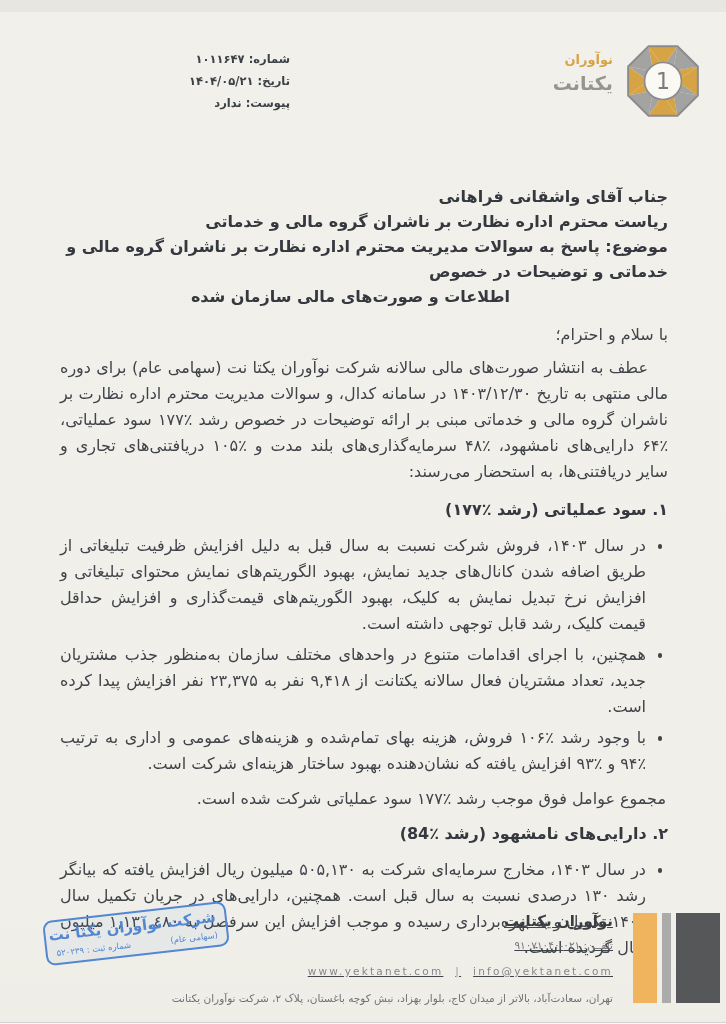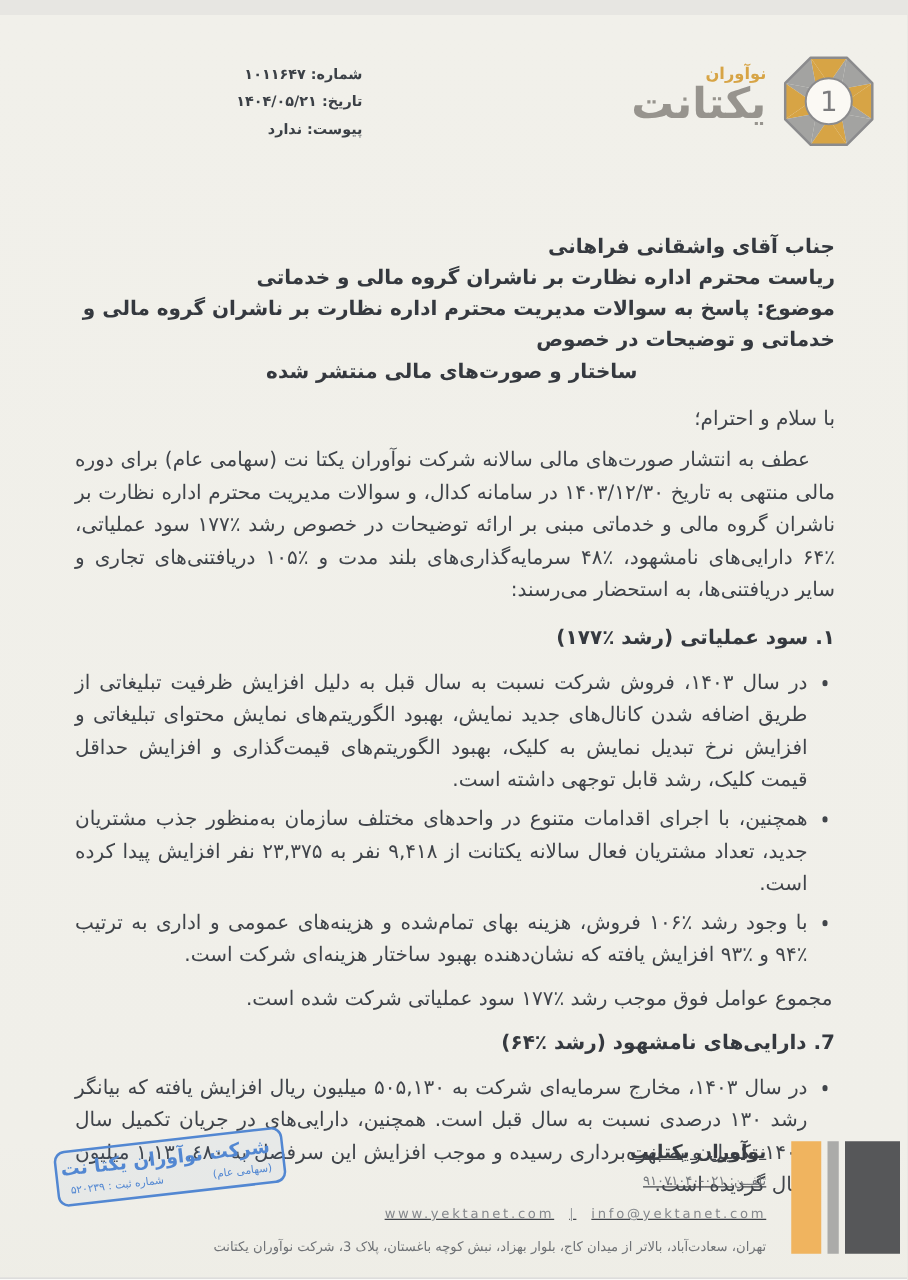--- a/index.html
+++ b/index.html
@@ -21,21 +21,21 @@
   }
   .meta .lbl{font-weight:700;}
   
   .logo{
     position:absolute;top:28px;right:22px;
     direction:rtl;display:flex;align-items:flex-start;gap:9px;
   }
   .emblem{width:82px;height:82px;}
   .wordmark{margin-top:12px;text-align:right;direction:rtl;}
   .brand-top{font-size:13px;font-weight:700;color:#d7a445;line-height:15px;padding-left:2px;}
-  .brand-bottom{font-size:34px;font-weight:700;color:#97948e;line-height:30px;margin-top:1px;}
+  .brand-bottom{font-size:19px;font-weight:700;color:#97948e;line-height:30px;margin-top:1px;}
   
   .content{
     position:absolute;top:172px;left:60px;right:58px;
     direction:rtl;text-align:right;
     font-size:16px;line-height:26px;
   }
   .recipient{line-height:25px;font-weight:700;color:#35393f;}
   .subject-l2{margin-right:158px;}
   .greeting{margin-top:16px;line-height:20px;}
   .intro{
@@ -133,36 +133,36 @@
       <div class="brand-top">نوآوران</div>
       <div class="brand-bottom">یکتانت</div>
     </div>
   </div>
 
   <div class="content">
     <div class="recipient">
       <div>جناب آقای واشقانی فراهانی</div>
       <div>ریاست محترم اداره نظارت بر ناشران گروه مالی و خدماتی</div>
       <div>موضوع: پاسخ به سوالات مدیریت محترم اداره نظارت بر ناشران گروه مالی و خدماتی و توضیحات در خصوص</div>
-      <div class="subject-l2">ساختار و صورت‌های مالی منتشر شده</div>
+      <div class="subject-l2">اطلاعات و صورت‌های مالی سازمان شده</div>
     </div>
 
     <div class="greeting">با سلام و احترام؛</div>
 
     <div class="intro">عطف به انتشار صورت‌های مالی سالانه شرکت نوآوران یکتا نت (سهامی عام) برای دوره مالی منتهی به تاریخ ۱۴۰۳/۱۲/۳۰ در سامانه کدال، و سوالات مدیریت محترم اداره نظارت بر ناشران گروه مالی و خدماتی مبنی بر ارائه توضیحات در خصوص رشد ٪۱۷۷ سود عملیاتی، ٪۶۴ دارایی‌های نامشهود، ٪۴۸ سرمایه‌گذاری‌های بلند مدت و ٪۱۰۵ دریافتنی‌های تجاری و سایر دریافتنی‌ها، به استحضار می‌رسند:</div>
 
     <div class="sec-heading">۱. سود عملیاتی (رشد ٪۱۷۷)</div>
     <ul class="bullets">
       <li>در سال ۱۴۰۳، فروش شرکت نسبت به سال قبل به دلیل افزایش ظرفیت تبلیغاتی از طریق اضافه شدن کانال‌های جدید نمایش، بهبود الگوریتم‌های نمایش محتوای تبلیغاتی و افزایش نرخ تبدیل نمایش به کلیک، بهبود الگوریتم‌های قیمت‌گذاری و افزایش حداقل قیمت کلیک، رشد قابل توجهی داشته است.</li>
       <li>همچنین، با اجرای اقدامات متنوع در واحدهای مختلف سازمان به‌منظور جذب مشتریان جدید، تعداد مشتریان فعال سالانه یکتانت از ۹,۴۱۸ نفر به ۲۳,۳۷۵ نفر افزایش پیدا کرده است.</li>
       <li>با وجود رشد ٪۱۰۶ فروش، هزینه بهای تمام‌شده و هزینه‌های عمومی و اداری به ترتیب ٪۹۴ و ٪۹۳ افزایش یافته که نشان‌دهنده بهبود ساختار هزینه‌ای شرکت است.</li>
     </ul>
     <div class="closing">مجموع عوامل فوق موجب رشد ٪۱۷۷ سود عملیاتی شرکت شده است.</div>
 
-    <div class="sec-heading">7. دارایی‌های نامشهود (رشد ٪۶۴)</div>
+    <div class="sec-heading">۲. دارایی‌های نامشهود (رشد ٪84)</div>
     <ul class="bullets">
       <li>در سال ۱۴۰۳، مخارج سرمایه‌ای شرکت به ۵۰۵,۱۳۰ میلیون ریال افزایش یافته که بیانگر رشد ۱۳۰ درصدی نسبت به سال قبل است. همچنین، دارایی‌های در جریان تکمیل سال ۱۴۰۲ تکمیل و به بهره‌برداری رسیده و موجب افزایش این سرفصل به ۱,۱۳۰,٤۸۰ میلیون ریال گردیده است.</li>
     </ul>
   </div>
 
   <div class="stamp">
     <div class="stamp-l1">شرکت نوآوران یکتا نت</div>
     <div class="stamp-l2">
       <span>(سهامی عام)</span>
       <span>شماره ثبت : ۵۲۰۲۳۹</span>
@@ -173,17 +173,17 @@
   <div class="f-bar gray"></div>
   <div class="f-bar dark"></div>
 
   <div class="f-company">
     <div class="f-title">نوآوران یکتانت</div>
     <div class="f-phone"><span>تلفــن:</span> <span>۰۲۱-۹۱۰۷۱۰۴۰</span></div>
     <div class="f-web">
       <span>www.yektanet.com</span><span class="sep">|</span><span>info@yektanet.com</span>
     </div>
   </div>
-  <div class="f-address">تهران، سعادت‌آباد، بالاتر از میدان کاج، بلوار بهزاد، نبش کوچه باغستان، پلاک 3، شرکت نوآوران یکتانت</div>
+  <div class="f-address">تهران، سعادت‌آباد، بالاتر از میدان کاج، بلوار بهزاد، نبش کوچه باغستان، پلاک ۲، شرکت نوآوران یکتانت</div>
 
   <div class="scan-bottom"></div>
 
 </div>
 
 </body></html>

